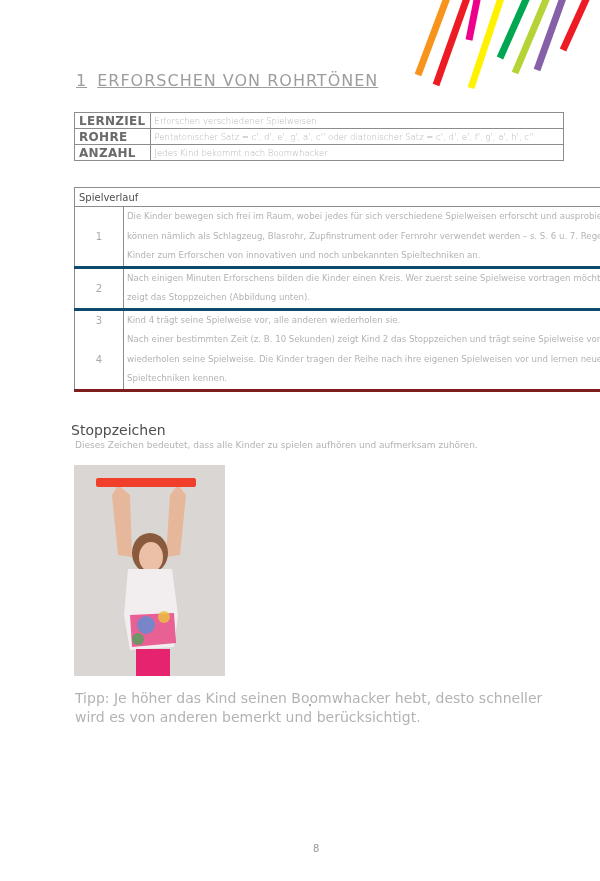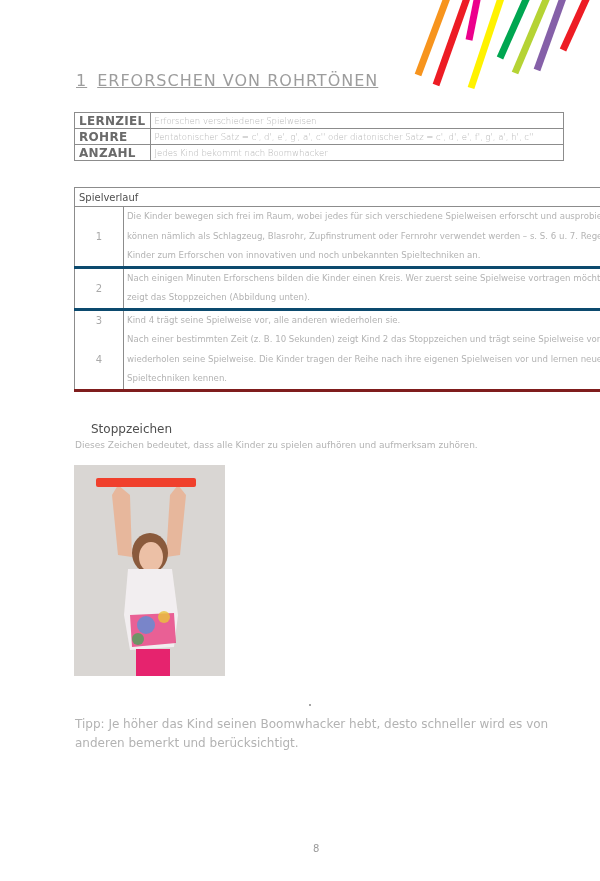--- a/index.html
+++ b/index.html
@@ -26,24 +26,24 @@
   }
   .flow th {
     border: 1px solid #8c8c8c; text-align: left; font-weight: normal; color: #4f4f4f;
     font-size: 10px; padding: 2px 4px; height: 14px;
   }
   .flow td { border-left: 1px solid #8c8c8c; border-right: 1px solid #8c8c8c; vertical-align: middle; }
   .flow tr.sep td { border-bottom: 3px solid #0c4a6e; }
   .flow tr.last td { border-bottom: 3px solid #7f1d1d; }
   .flow td.step { width: 46px; text-align: center; color: #a9a9a9; font-size: 10px; }
   .flow td.desc { color: #b3b3b3; line-height: 19.5px; padding: 0 3px; }
-  .h3 { position: absolute; left: 91px; top: 422px; font-size: 12px; color: #4e4e4e; }
+  .h3 { position: absolute; left: 71px; top: 422px; font-size: 14px; color: #4e4e4e; }
   .para { position: absolute; left: 75px; top: 440px; font-size: 9px; color: #b3b3b3; white-space: nowrap; }
   .photo { position: absolute; left: 74px; top: 465px; width: 151px; height: 211px; }
-  .tip { position: absolute; left: 75px; top: 689px; width: 495px; font-size: 12px; color: #b3b3b3; line-height: 19px; margin-top: 26px; }
+  .tip { position: absolute; left: 75px; top: 689px; width: 495px; font-size: 14px; color: #b3b3b3; line-height: 19px; }
   .page-num { position: absolute; left: 313px; top: 843px; font-size: 10px; color: #9a9a9a; }
   .speck { position: absolute; width: 2px; height: 2px; background: #888; border-radius: 1px; }
 </style>
 </head>
 <body>
 
 <svg class="stripes" viewBox="0 0 200 90">
   <g id="stripe-group">
       <line x1="48" y1="-5" x2="18" y2="75" stroke="#f7941d" stroke-width="7"></line>
       <line x1="68" y1="-5" x2="36" y2="85" stroke="#ed1c24" stroke-width="7"></line>

